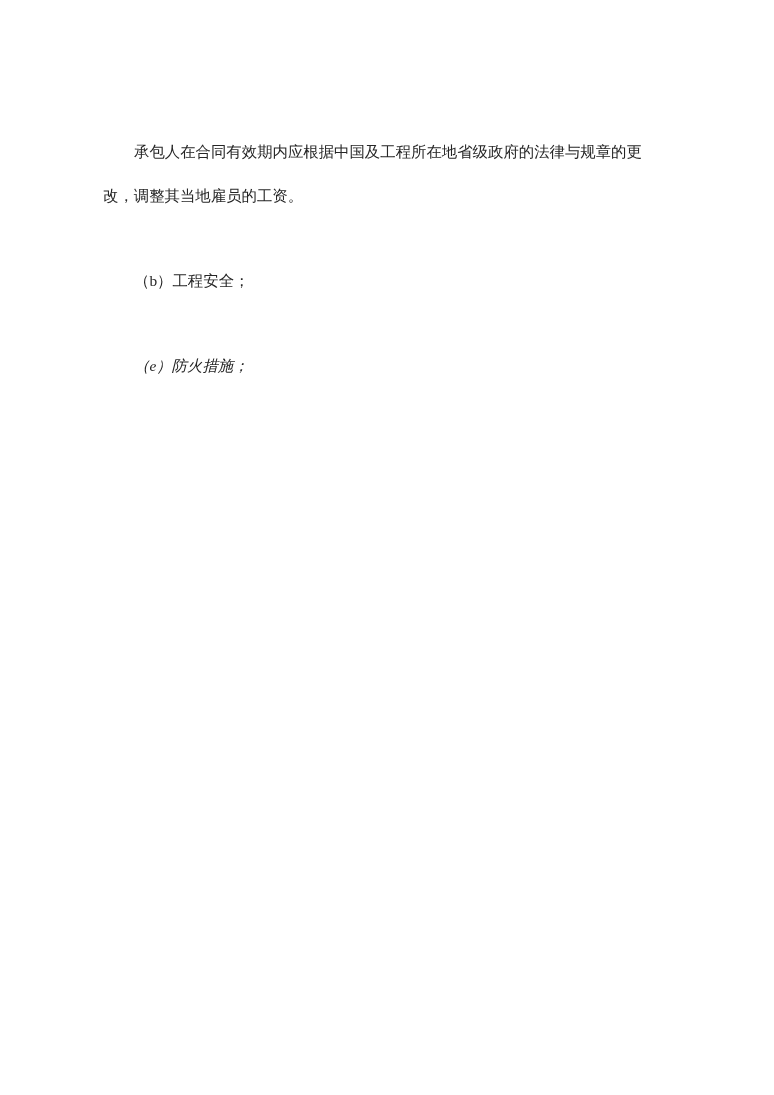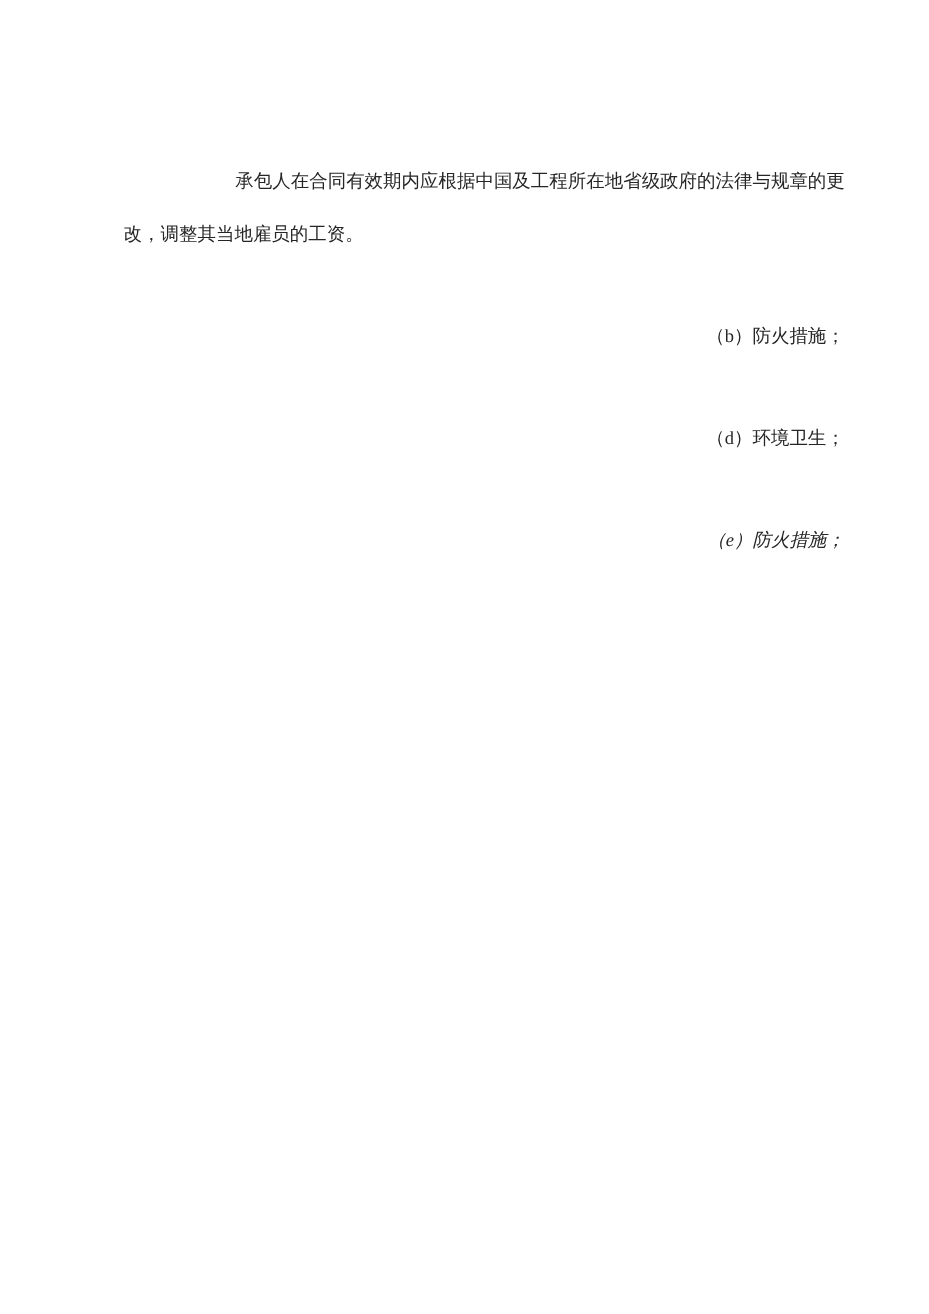--- a/index.html
+++ b/index.html
@@ -29,43 +29,39 @@
     font-style: italic;
   }
   .line {
     height: 44px;
     line-height: 44px;
     white-space: nowrap;
     overflow: visible;
   }
   .indent {
     padding-left: 31px;
-    text-align: right;
   }
 </style>
 </head>
 <body>
 
 <div class="page">
 
   <div class="para">
     <div class="line indent">承包人在合同有效期内应根据中国及工程所在地省级政府的法律与规章的更</div>
     <div class="line">改，调整其当地雇员的工资。</div>
   </div>
 
 
 
 
 
   <div class="para">
-    <div class="line indent">（b）防火措施；</div>
+    <div class="line indent">（b）工程安全；</div>
   </div>
 
 
-  <div class="para">
-    <div class="line indent">（d）环境卫生；</div>
-  </div>
 
   <div class="para">
     <div class="line indent">（e）防火措施；</div>
   </div>
 
 </div>
 
 </body></html>

